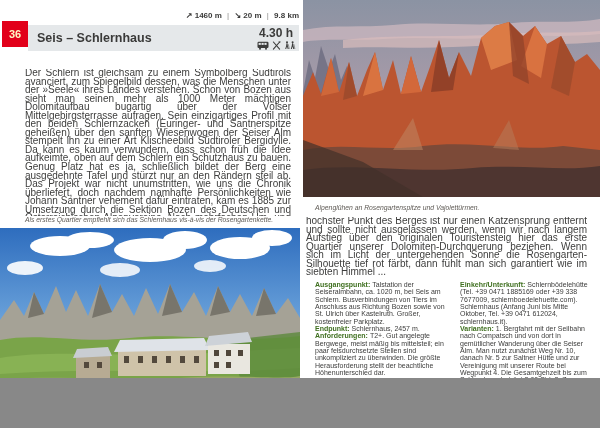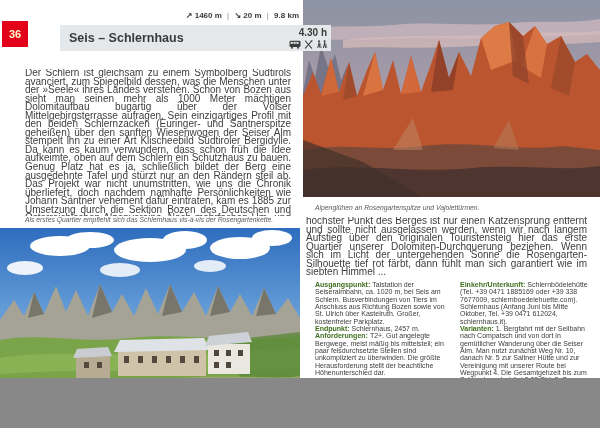--- a/index.html
+++ b/index.html
@@ -14,25 +14,25 @@
     font-size:8px; font-weight:bold; color:#3b3b3a;
   }
   .stats .sep { font-weight:normal; color:#8a8a88; margin:0 3px; }
   .tour-number {
     position:absolute; left:2px; top:21px; width:26px; height:26px;
     background:#e2001a; color:#fef9c3; font-weight:bold; font-size:11px;
     display:flex; align-items:center; justify-content:center;
   }
   .titlebar {
     position:absolute; left:28px; top:25px; width:271px; height:26px;
-    background:#e5e8ea; display:flex; align-items:center;margin-left:32px;
+    background:#e5e8ea; display:flex; align-items:center;
   }
   .tour-title { margin-left:9px; font-size:12.5px; font-weight:bold; color:#3a3a39; flex:1; }
   .titlebar-right { text-align:right; padding-right:3px; line-height:1; }
-  .duration { font-size:10px; font-weight:bold; color:#3b3b3a; margin:1px 1px 2px 0; }
+  .duration { font-size:12px; font-weight:bold; color:#3b3b3a; margin:1px 1px 2px 0;text-align:center; }
   .icon-row { display:flex; gap:3px; justify-content:flex-end; align-items:center; }
   .icon-row svg { display:block; }
   
   .heading { position:absolute; left:25px; top:57px; margin:0; font-size:8.3px; font-weight:bold; color:#3a3a39; }
   .body {
     position:absolute; margin:0; font-size:10px; line-height:8.55px;
     text-align:justify; color:#3d3d3c;
   }
   .left-col  { left:25px;  top:69px;  width:266px; height:147px; overflow:hidden; }
   .right-col { left:306px; top:217px; width:281px; height:61px;  overflow:hidden; }

